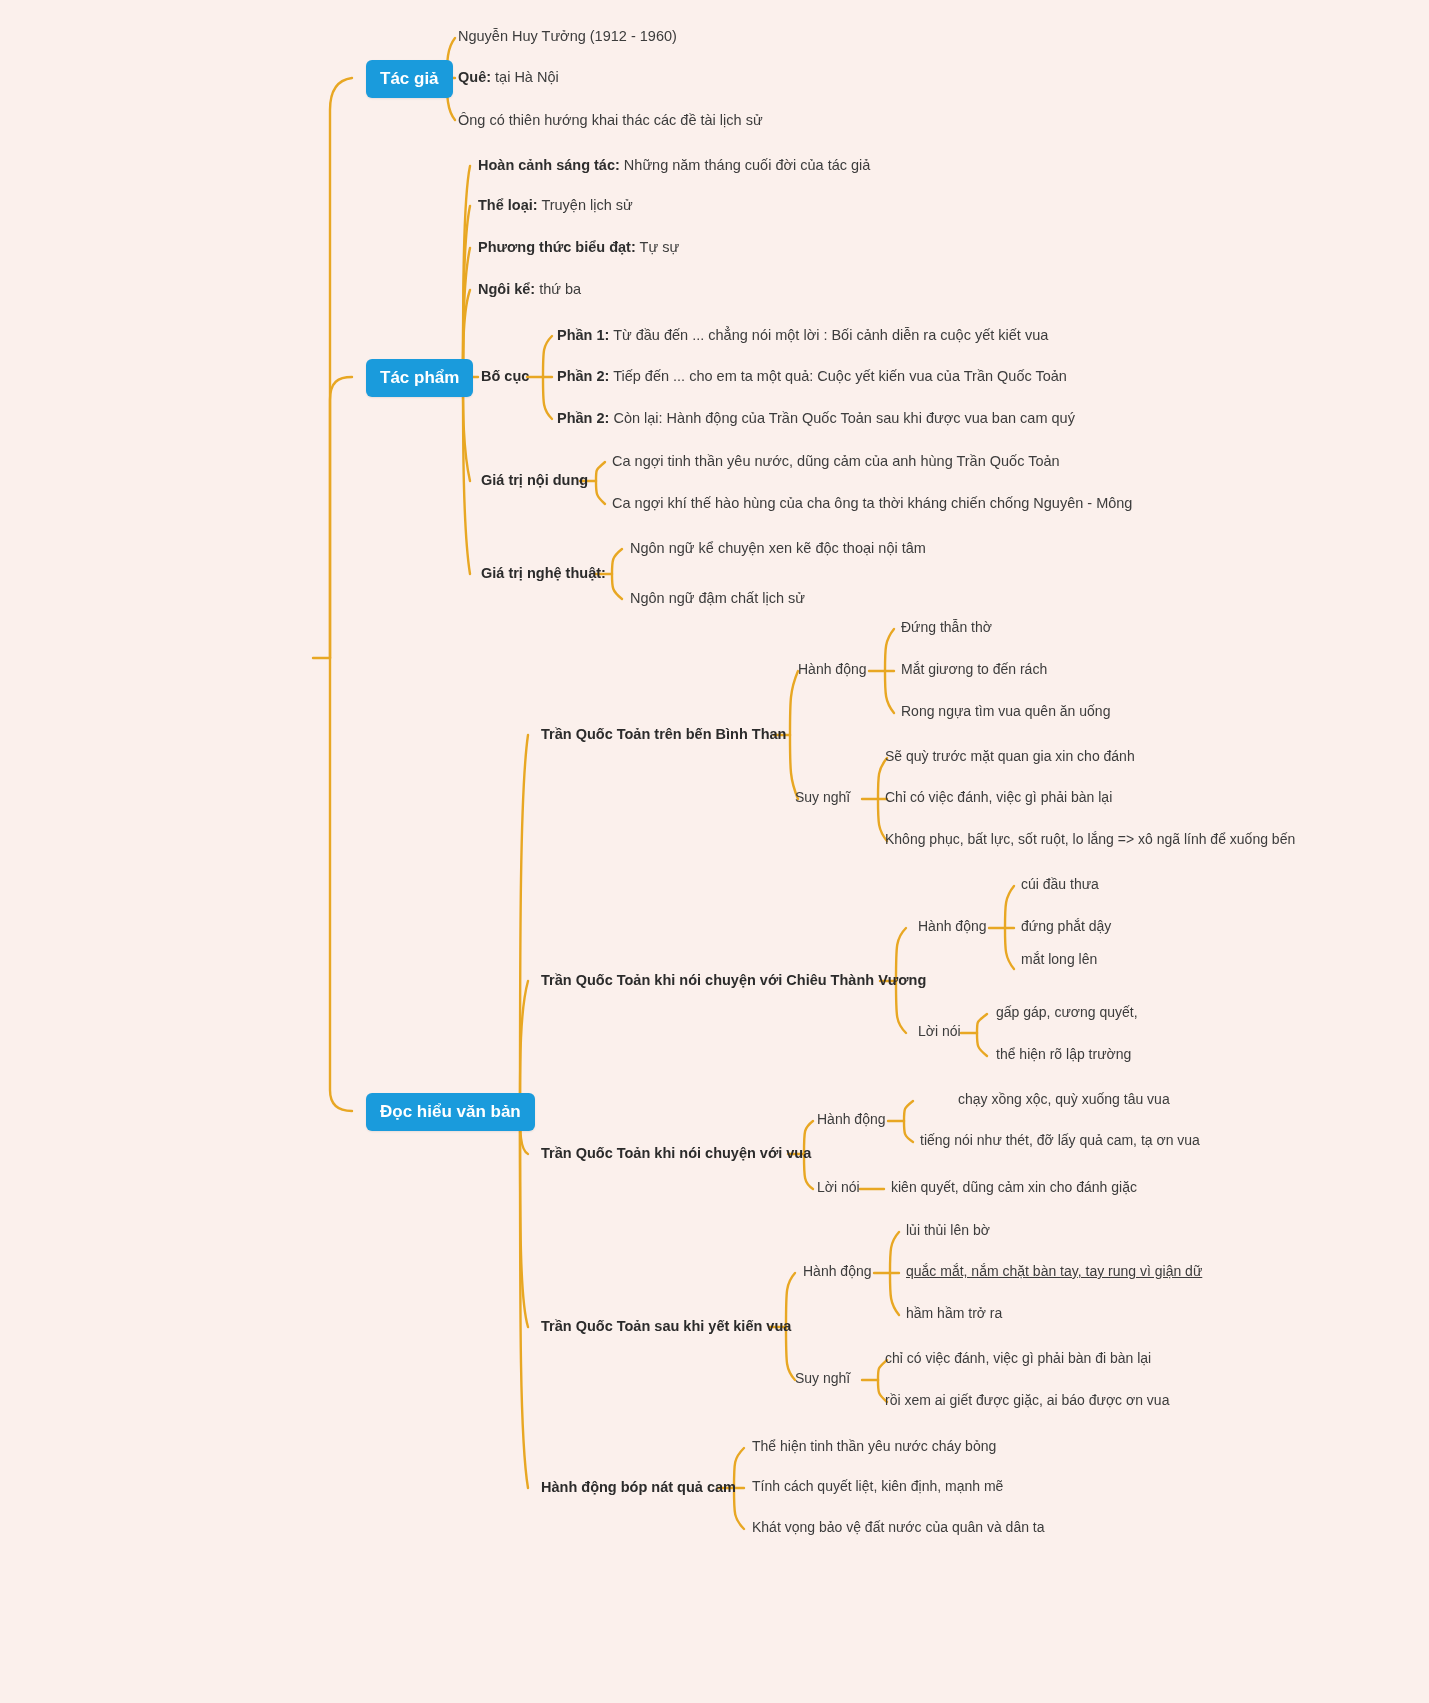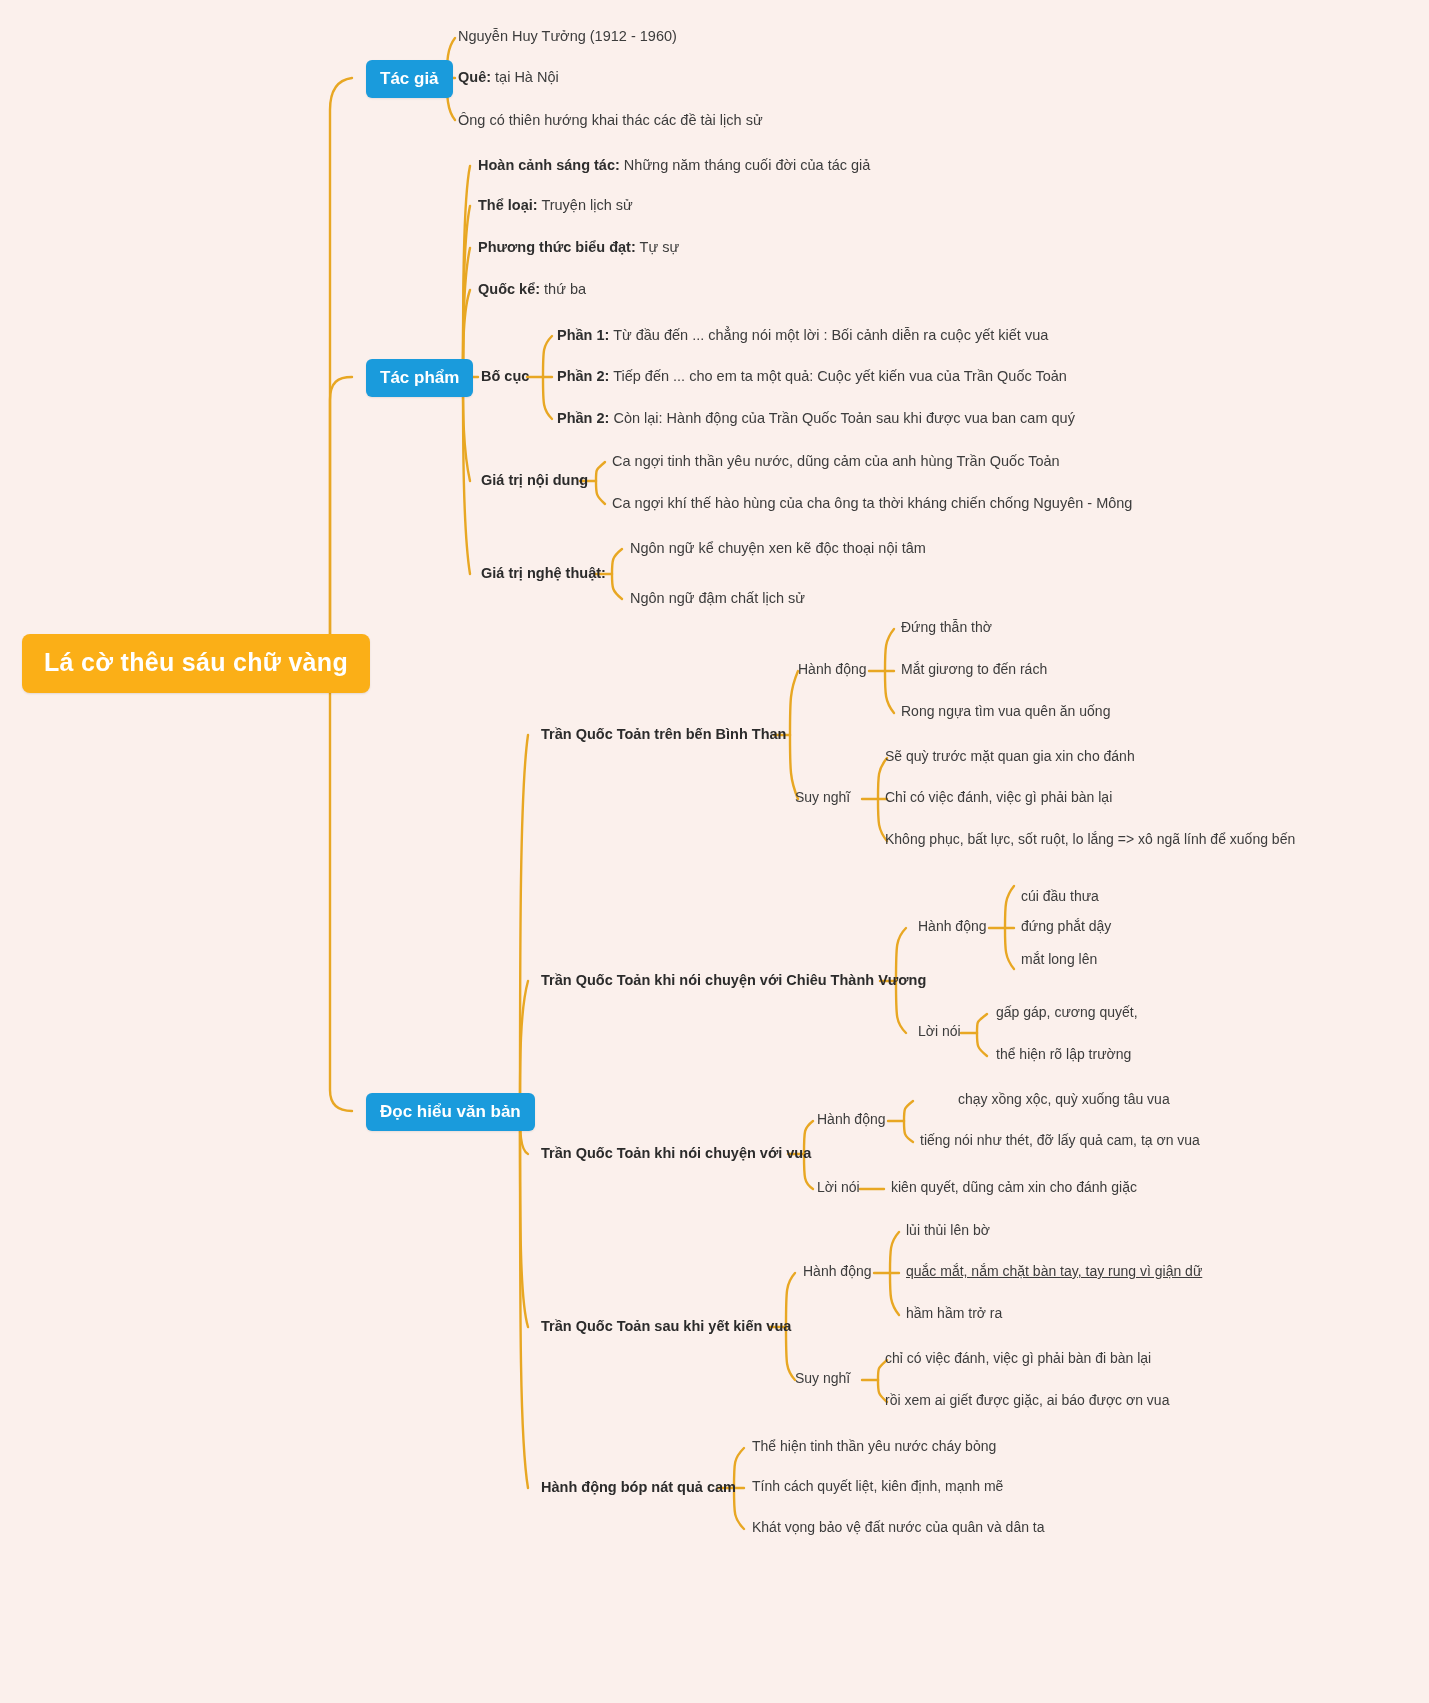--- a/index.html
+++ b/index.html
@@ -157,23 +157,20 @@
       <path d="M878,1380 C878,1367 878,1368 887,1360"></path>
       <path d="M878,1380 C878,1393 878,1394 887,1402"></path>
 
       <path d="M718,1488 L734,1488"></path>
       <path d="M734,1488 C734,1462 734,1458 744,1448"></path>
       <path d="M734,1488 L744,1488"></path>
       <path d="M734,1488 C734,1514 734,1519 744,1529"></path>
     </g>
   </svg>
 
-  <div class="node root" style="left:22px; top:634px;">
-    <span>Lá cờ thêu sáu chữ vàng</span>
-  </div>
 
   <div class="node pill" style="left:352px; top:60px;">
     <span>Tác giả</span>
   </div>
 
   <div class="node t" style="left:458px; top:27px;">
     <span>Nguyễn Huy Tưởng (1912 - 1960)</span>
   </div>
   <div class="node t" style="left:458px; top:68px;">
     <b>Quê:</b><span> tại Hà Nội</span>
@@ -189,21 +186,21 @@
   <div class="node t" style="left:478px; top:156px;">
     <b>Hoàn cảnh sáng tác:</b><span> Những năm tháng cuối đời của tác giả</span>
   </div>
   <div class="node t" style="left:478px; top:196px;">
     <b>Thể loại:</b><span> Truyện lịch sử</span>
   </div>
   <div class="node t" style="left:478px; top:238px;">
     <b>Phương thức biểu đạt:</b><span> Tự sự</span>
   </div>
   <div class="node t" style="left:478px; top:280px;">
-    <b>Quốc kể:</b><span> thứ ba</span>
+    <b>Ngôi kể:</b><span> thứ ba</span>
   </div>
 
   <div class="node t-bold" style="left:481px; top:367px;">
     <span>Bố cục</span>
   </div>
   <div class="node t" style="left:557px; top:326px;">
     <b>Phần 1:</b><span>  Từ đầu đến ... chẳng nói một lời : Bối cảnh diễn ra cuộc yết kiết vua</span>
   </div>
   <div class="node t" style="left:557px; top:367px;">
     <b>Phần 2:</b><span> Tiếp đến ... cho em ta một quả: Cuộc yết kiến vua của Trần Quốc Toản</span>
@@ -263,21 +260,21 @@
   <div class="node t-sm" style="left:885px; top:831px;">
     <span>Không phục, bất lực, sốt ruột, lo lắng =&gt; xô ngã lính để xuống bến</span>
   </div>
 
   <div class="node t-bold" style="left:541px; top:971px;">
     <span>Trần Quốc Toản khi nói chuyện với Chiêu Thành Vương</span>
   </div>
   <div class="node t-sm" style="left:918px; top:918px;">
     <span>Hành động</span>
   </div>
-  <div class="node t-sm" style="left:1021px; top:876px;margin-top:12px;">
+  <div class="node t-sm" style="left:1021px; top:876px;">
     <span>cúi đầu thưa</span>
   </div>
   <div class="node t-sm" style="left:1021px; top:918px;">
     <span>đứng phắt dậy</span>
   </div>
   <div class="node t-sm" style="left:1021px; top:951px;">
     <span>mắt long lên</span>
   </div>
   <div class="node t-sm" style="left:918px; top:1023px;">
     <span>Lời nói</span>

